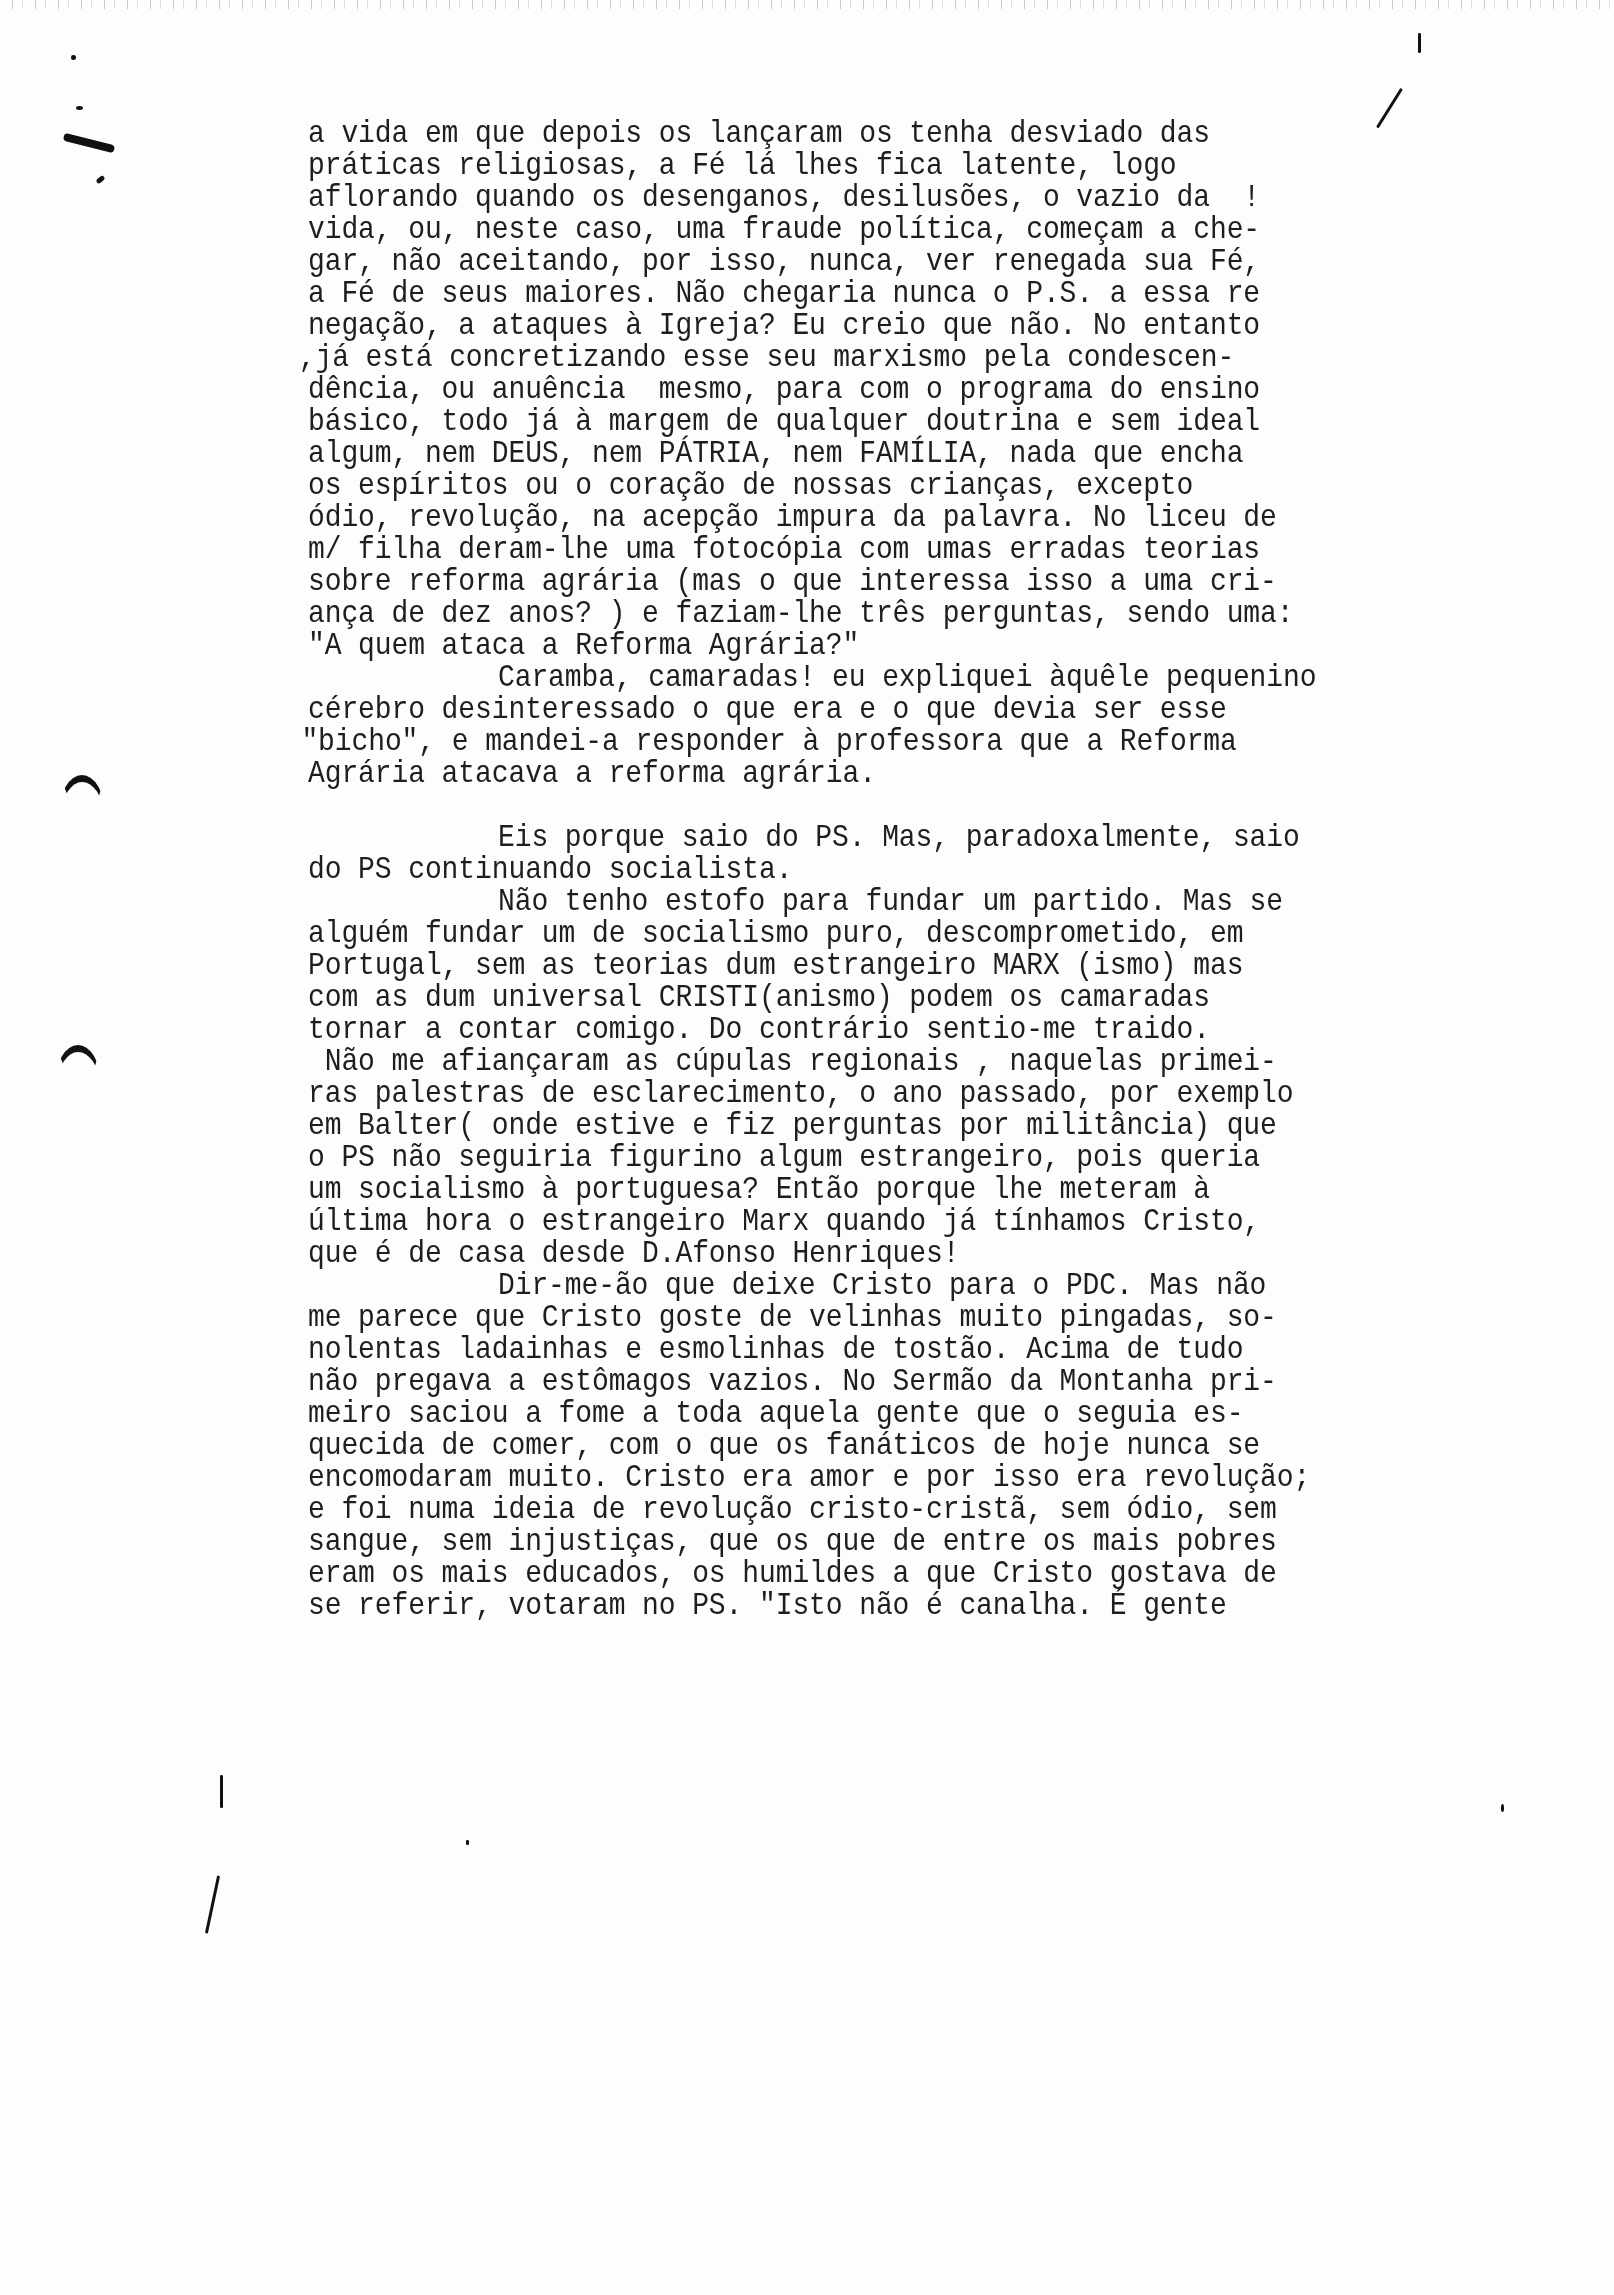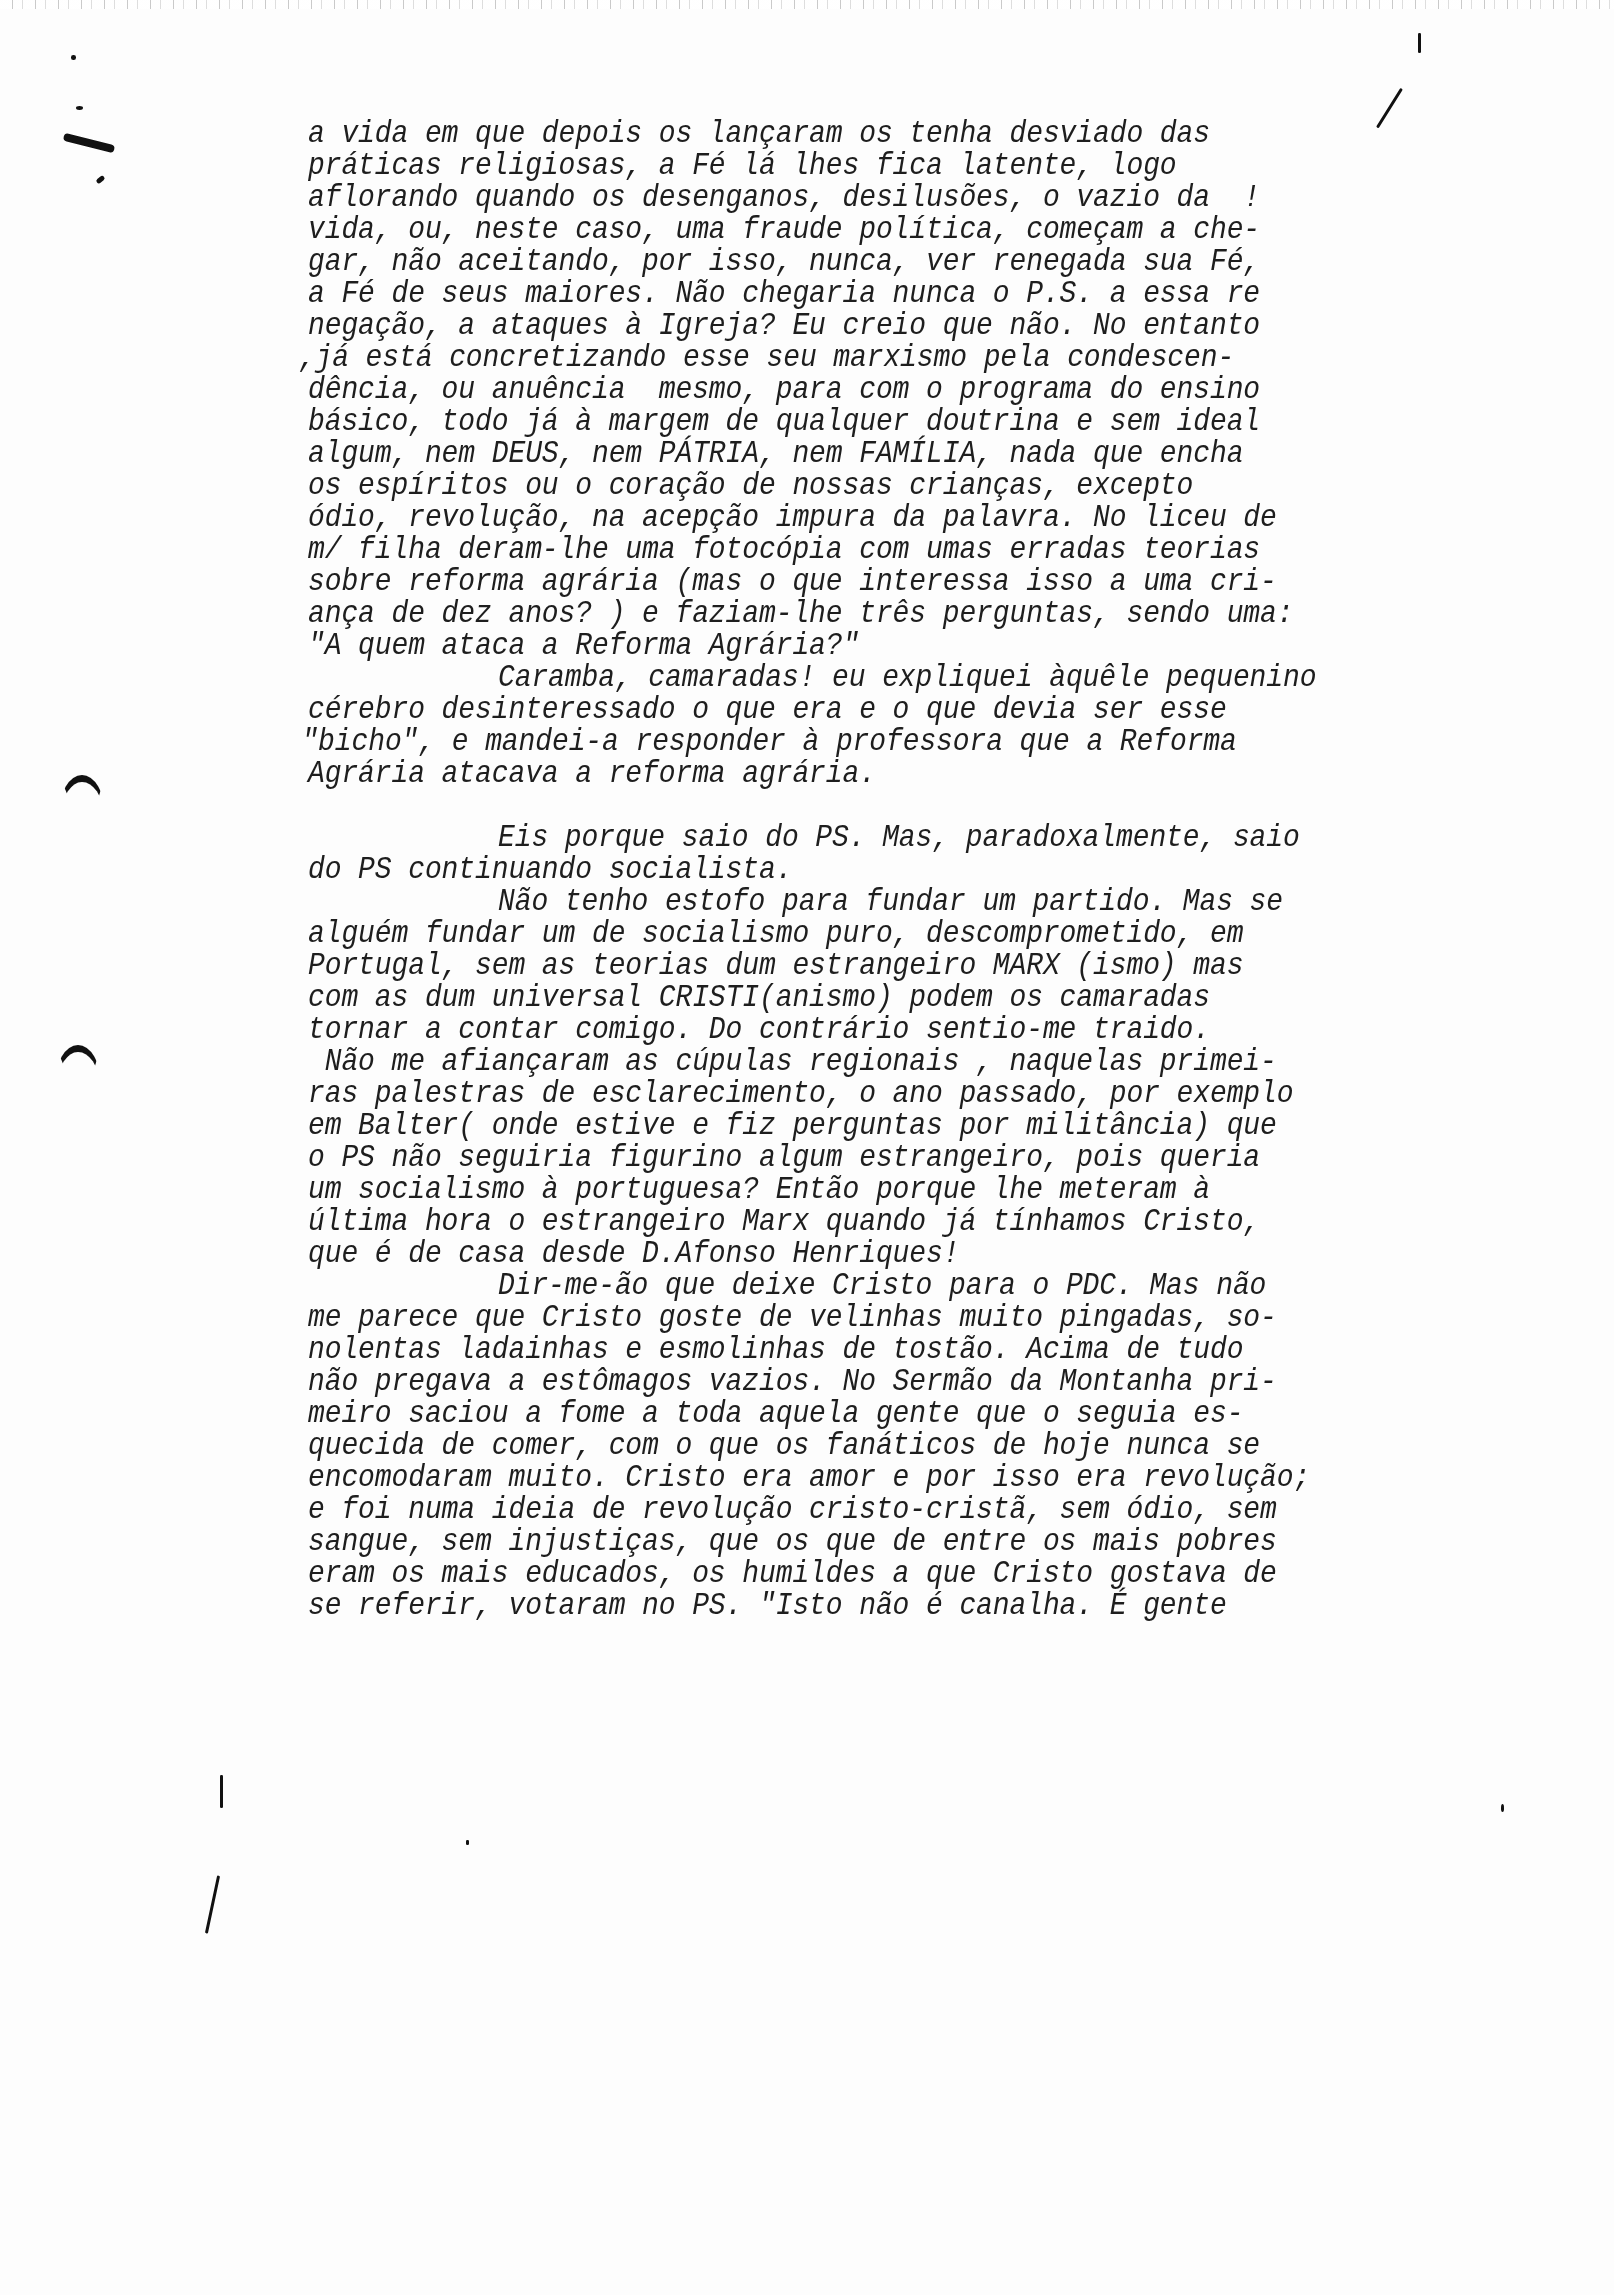--- a/index.html
+++ b/index.html
@@ -2,21 +2,21 @@
 <html style="font-size:10.5px"><head>
 <meta charset="utf-8">
 <style>
   html, body { margin: 0; padding: 0; background: #ffffff; }
   body { width: 1614px; height: 2295px; position: relative; overflow: hidden; }
   .page { position: absolute; left: 0; top: 0; width: 1614px; height: 2295px; background: #fdfdfd; }
   .topedge { position: absolute; left: 0; top: 0; width: 1614px; height: 9.2px;
     background: repeating-linear-gradient(90deg, #fff 0 11.8px, #bdbdbd 11.8px 13px, #fff 13px 22px, #d6d6d6 22px 23px); opacity: .8; }
   .text { position: absolute; left: 308px; top: 118px; width: 1022px;
     font-family: "Liberation Mono", "DejaVu Sans Mono", monospace; font-size: 28px; line-height: 32px;
-    color: #1e1e1e; letter-spacing: -0.1px; font-style: italic; }
+    color: #1e1e1e; letter-spacing: -0.1px; }
   .line { white-space: pre; display: block; height: 32px; transform: scaleY(1.15); transform-origin: left center; }
   .line.blank { height: 32px; }
   .ind { padding-left: 190px; }
   .mark { position: absolute; background: #111; }
   .hole { position: absolute; width: 46px; height: 39px; border-top: 7.9px solid #111; border-left: 3.9px solid transparent; border-right: 2px solid transparent; border-radius: 50% 50% 0 0 / 100% 100% 0 0; box-sizing: border-box; }
   .scratch { position: absolute; width: 2.6px; background: #111; border-radius: 1.3px; }
   .dot { position: absolute; width: 4.6px; height: 4.6px; background: #111; border-radius: 50%; }
 </style>
 </head>
 <body>

